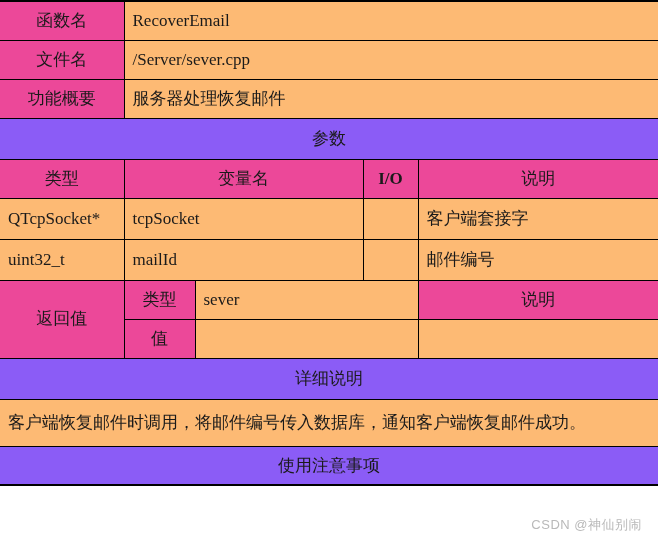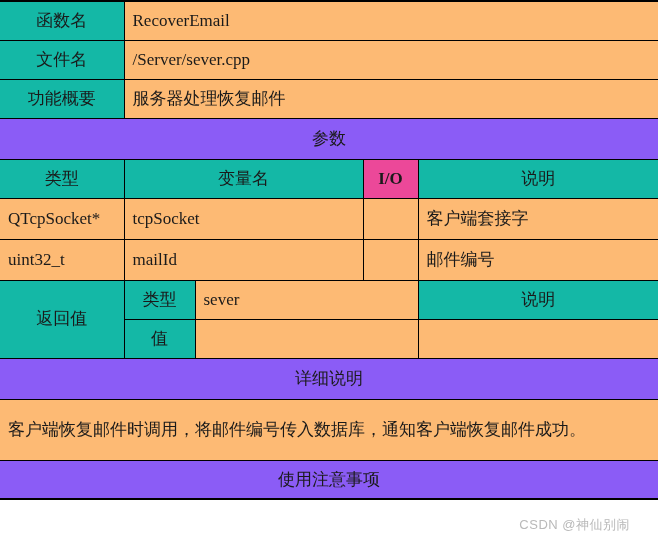--- a/index.html
+++ b/index.html
@@ -35,21 +35,21 @@
     vertical-align: middle;
     height: 39px;
     box-sizing: border-box;
   }
 
   
   .doc-table tr > td:first-child { border-left: none; }
   .doc-table tr > td:last-child  { border-right: none; }
 
   .hdr {
-    background: #14b8a6;
+    background: #ec4899;
     text-align: center;
   }
   .hdr-bold {
     background: #ec4899;
     text-align: center;
     font-weight: bold;
   }
   .val {
     background: #fdba74;
     text-align: left;
@@ -57,26 +57,26 @@
   .band {
     background: #8b5cf6;
     text-align: center;
   }
 
   .r-top      { height: 36px; }
   .r-section  { height: 41px; }
   .r-colhdr   { height: 37px; }
   .r-param    { height: 41px; margin-top: 12px; }
   .r-ret      { height: 39px; }
-  .r-desc     { height: 61px; }
+  .r-desc     { height: 47px; }
   .r-notes    { height: 39px; padding-left: 28px; }
 
   .watermark {
     position: absolute;
-    right: 28px;
+    right: 16px;
     bottom: 14px;
     font-family: "Liberation Sans", "DejaVu Sans", sans-serif;
     font-size: 13px;
     color: #b9b9b9;
     letter-spacing: 0.5px;
     white-space: nowrap;
     user-select: none;
   }
 </style>
 </head>

